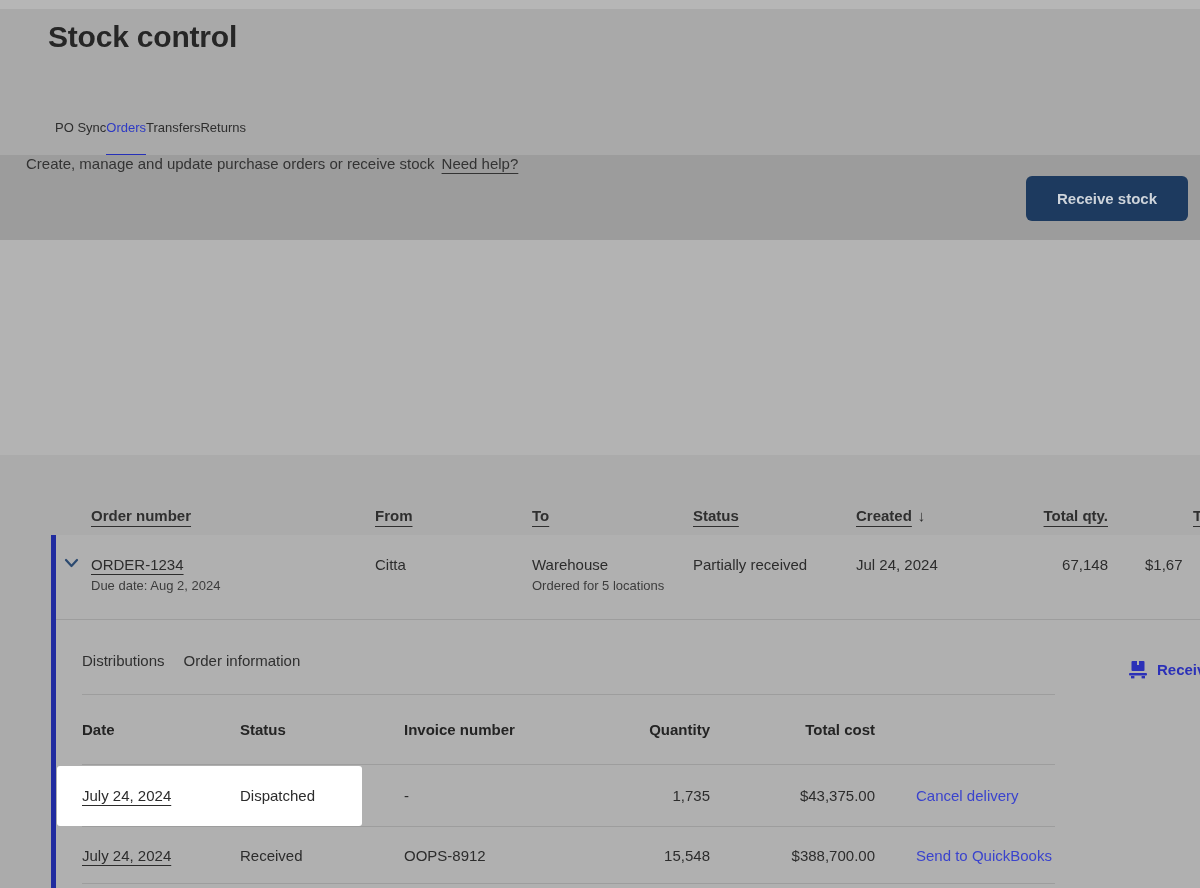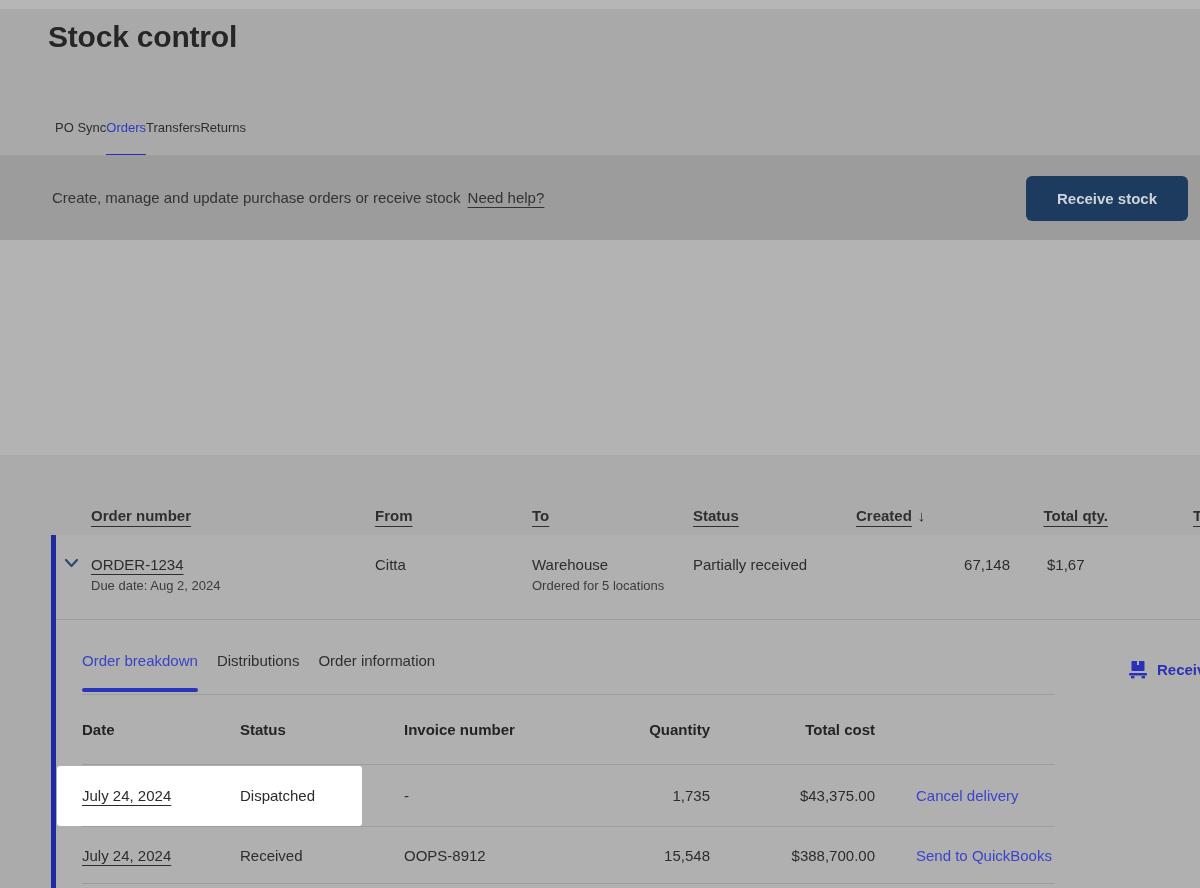--- a/index.html
+++ b/index.html
@@ -15,21 +15,21 @@
   .sec-filters { position:absolute; top:240px; left:0; right:0; height:215px; background:#b3b3b3; }
   .sec-table   { position:absolute; top:455px; left:0; right:0; bottom:0; background:#ababab; }
 
   
   .page-title { position:absolute; left:48px; top:11px; font-size:30px; font-weight:700; color:#262626; letter-spacing:-.2px; }
   .nav-tabs { position:absolute; left:55px; top:111px; display:flex; font-size:13px; }
   .nav-tab { color:#2e2e2e; padding-bottom:19px; cursor:pointer; border-bottom:4px solid transparent; }
   .nav-tab.active { color:#2e3ac4; border-bottom-color:#2630b8; }
 
   
-  .sec-banner { display:flex; align-items:center; padding-left:52px; font-size:15px; color:#333; }
+  .sec-banner { display:flex; padding-left:26px; font-size:15px; color:#333; }
   .banner-msg { white-space:nowrap; }
   .banner-help { margin-left:7px; color:#333; text-decoration:underline; text-underline-offset:4px; cursor:pointer; }
   .btn-receive-stock {
     position:absolute; right:12px; top:21px; width:162px; height:45px;
     background:#1d3a5f; color:#ced4db; font-size:15px; font-weight:700;
     border:none; border-radius:6px; cursor:pointer; font-family:inherit;
   }
 
   
   .filter-label { position:absolute; top:271px; font-size:15px; font-weight:700; color:#2b2b2b; }
@@ -185,27 +185,27 @@
         <div>
           <a class="order-link">ORDER-1234</a>
           <div class="cell-note">Due date: Aug 2, 2024</div>
         </div>
         <div>Citta</div>
         <div>
           <div>Warehouse</div>
           <div class="cell-note">Ordered for 5 locations</div>
         </div>
         <div>Partially received</div>
+        <div>Jul 24, 2024</div>
         <div class="col-right">67,148</div>
         <div class="cost-val-pad">$1,67</div>
       </div>
 
       <div class="sub-tabs-row">
         <div class="tabs-line">
-          <div class="d-tab active">Order breakdown</div>
           <div class="d-tab">Distributions</div>
           <div class="d-tab">Order information</div>
         </div>
         <div class="receive-link">
           <span>
             <svg width="20" height="19" viewBox="0 0 20 19">
               <rect x="3.5" y="1" width="13" height="10" rx="1" fill="#2b30b8"></rect>
               <rect x="9" y="1" width="2" height="4" fill="#b0b0b0"></rect>
               <rect x="1" y="13" width="18" height="2.6" rx="1" fill="#2b30b8"></rect>
               <rect x="3" y="16" width="3.4" height="2.4" fill="#2b30b8"></rect>

